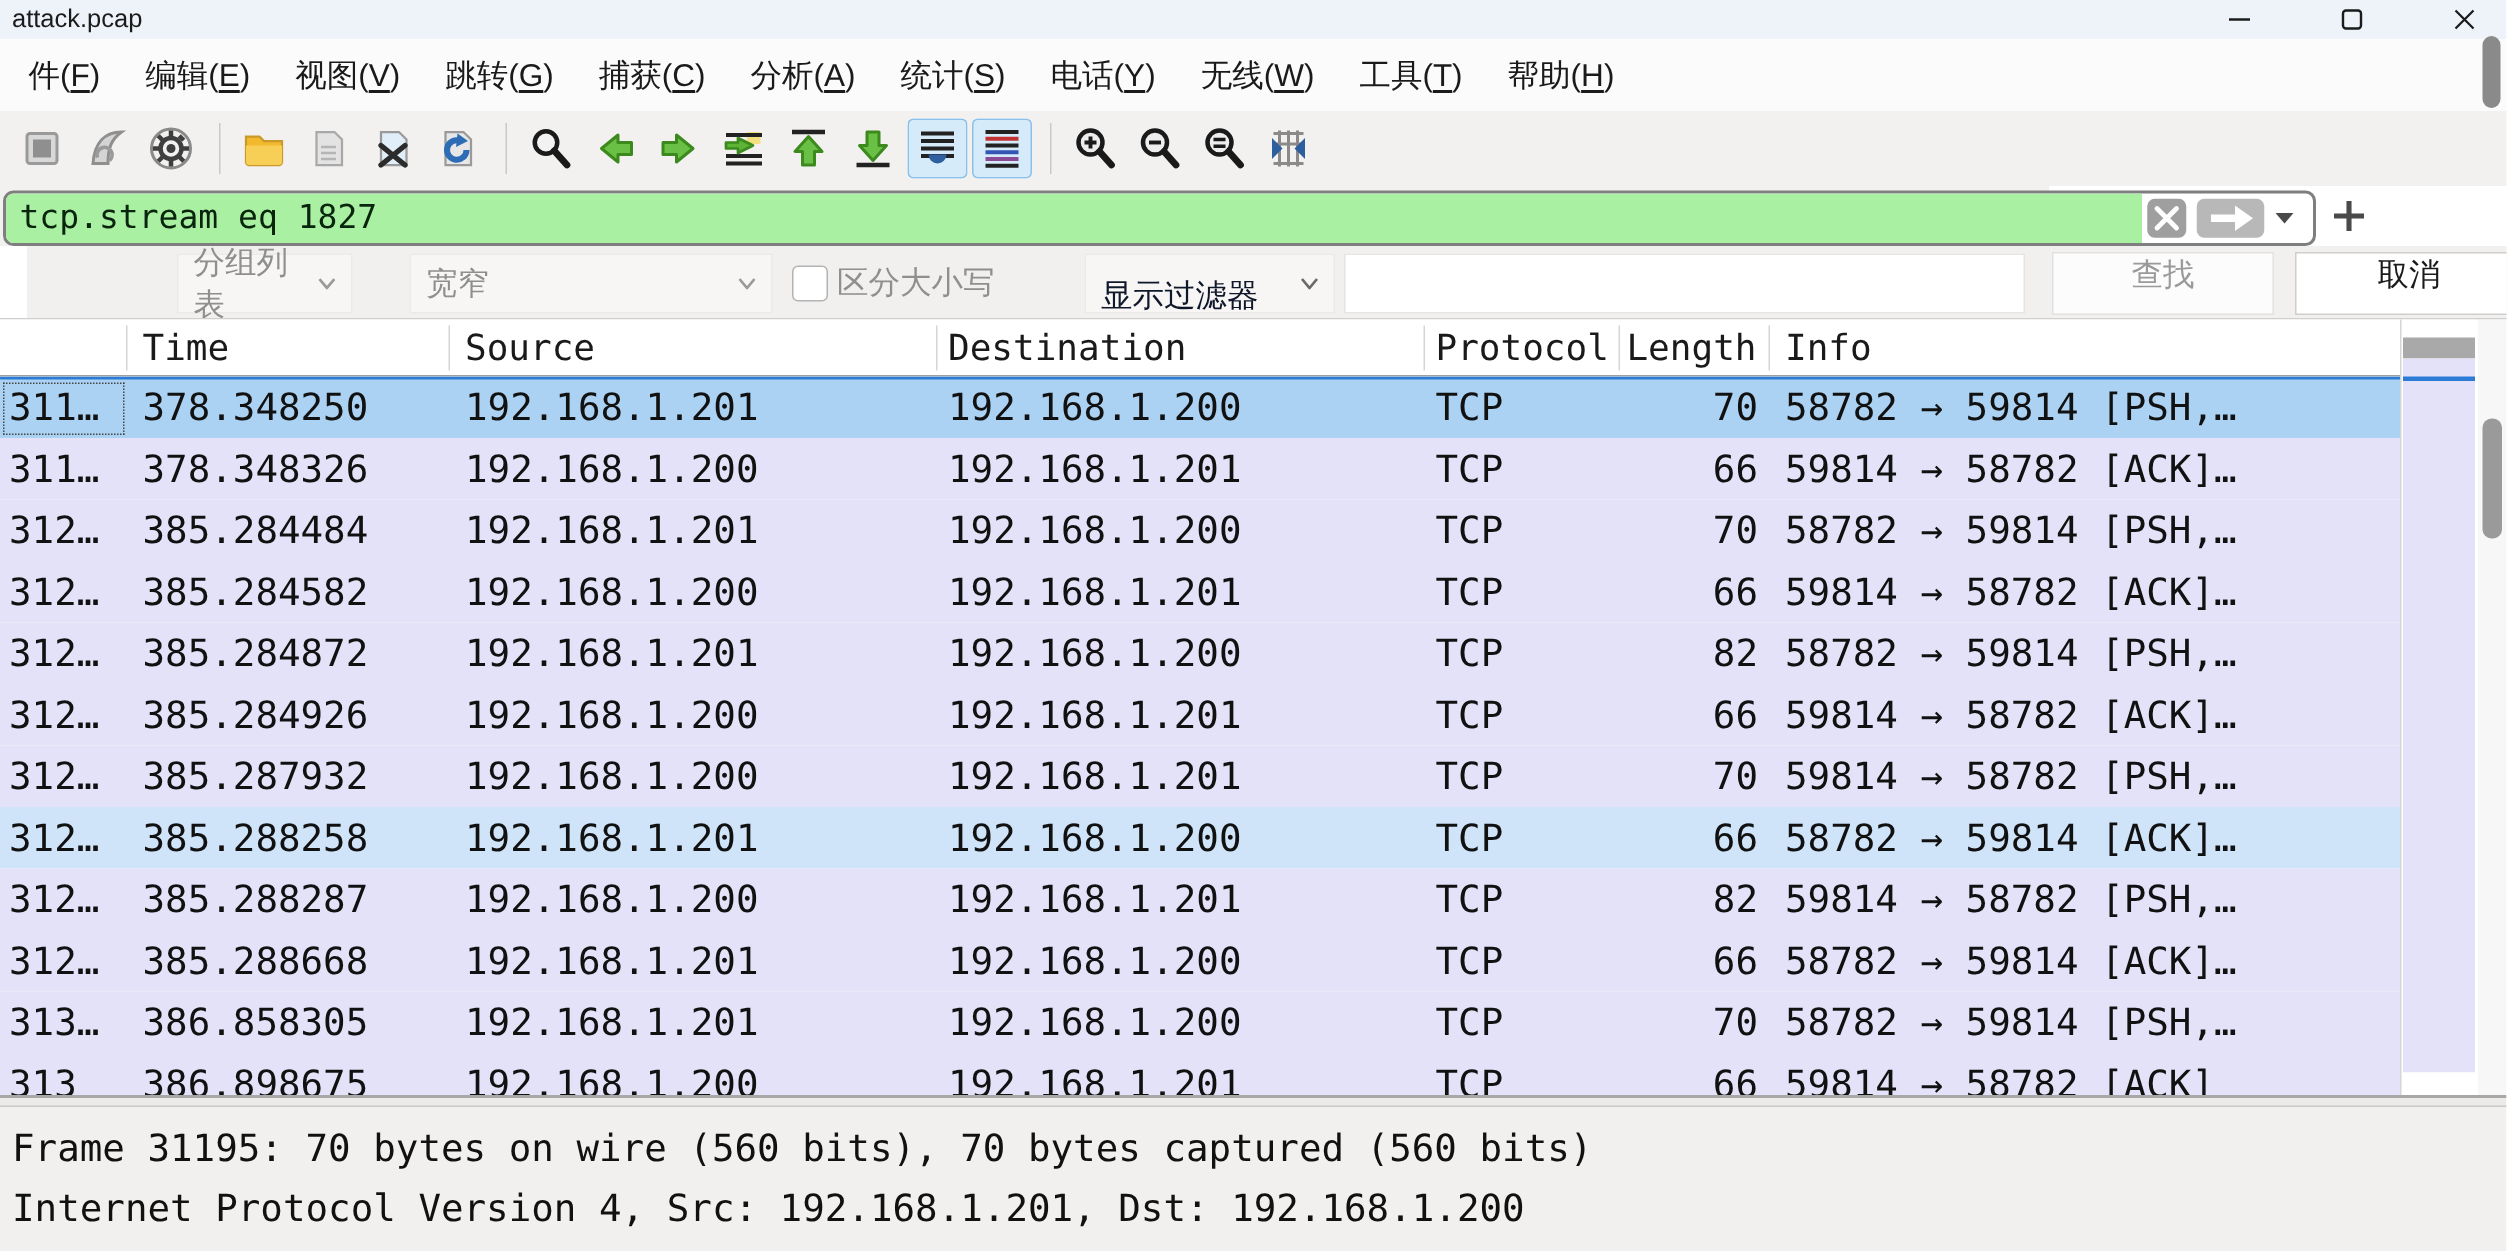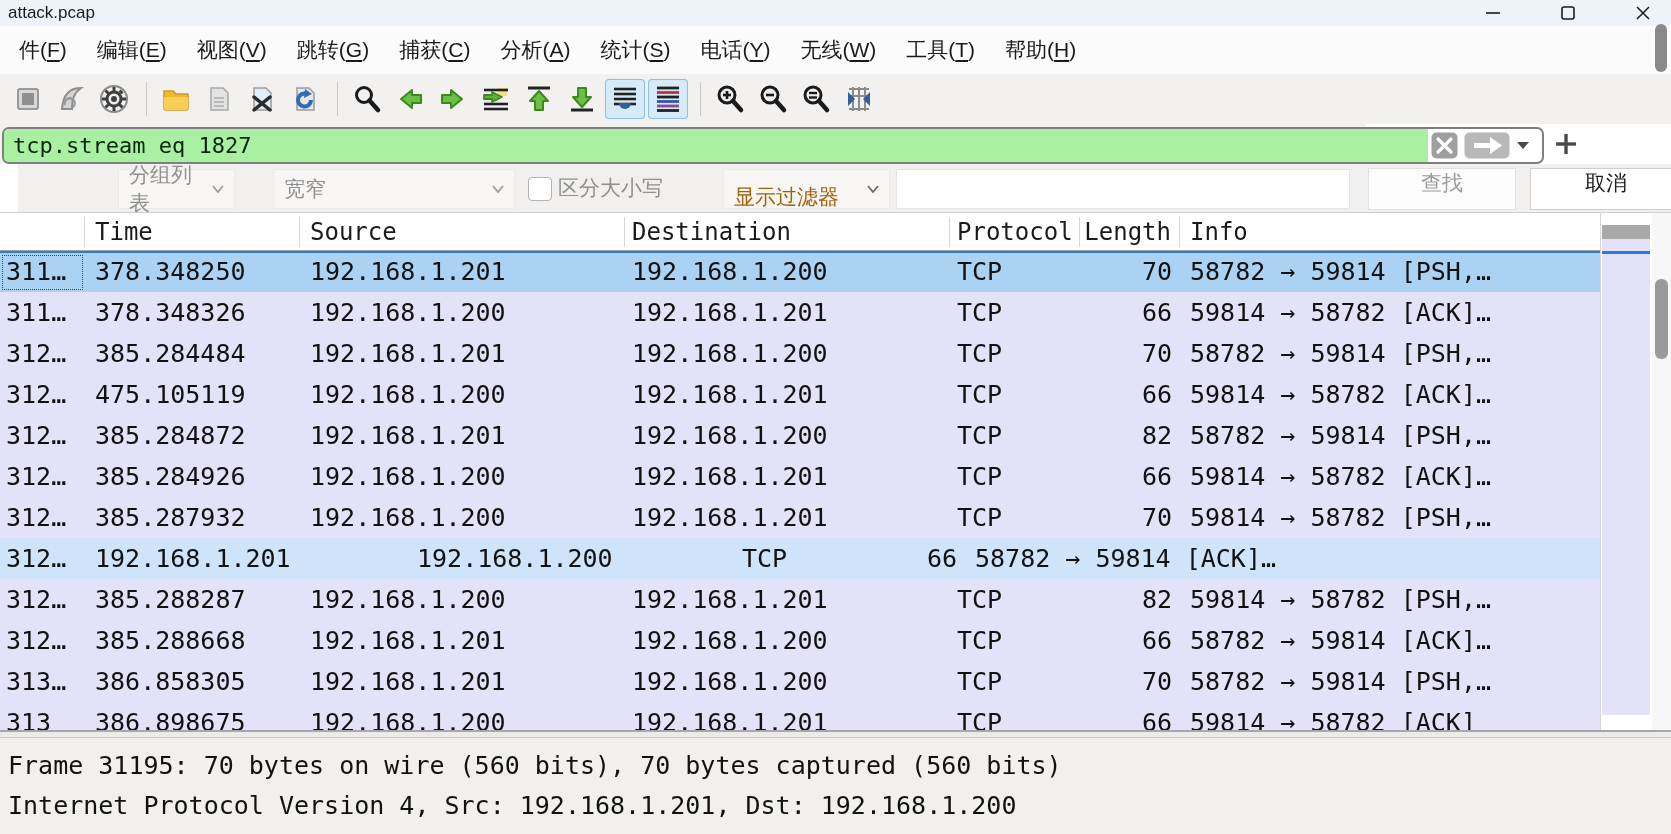--- a/index.html
+++ b/index.html
@@ -26,21 +26,21 @@
   .filter-field{position:absolute;left:2px;top:3px;width:1538px;height:33px;border:2px solid #7f7f7f;border-radius:7px;
                 background:#fff;display:flex;align-items:center;overflow:hidden;}
   .filter-input{flex:1;height:100%;background:var(--filter_valid);display:flex;align-items:center;
                 font-family:"DejaVu Sans Mono","Liberation Mono",monospace;font-size:22px;color:#09250d;padding-left:9px;}
   .filter-btn{margin:0 3px;flex:0 0 auto;display:flex;align-items:center;justify-content:center;}
   .plus-btn{position:absolute;left:1550px;top:5px;width:32px;height:30px;display:flex;align-items:center;justify-content:center;}
   
   .findbar{top:164px;left:18px;width:1671px;height:48px;background:#f1f0ee;border-bottom:1px solid #d6d5d3;}
   .combo{position:absolute;top:5px;height:38px;background:#f7f6f5;border:1px solid #eceae8;display:flex;
          align-items:center;justify-content:space-between;font-size:21px;padding:0 10px;}
-  .combo .gray{color:#8f8f8f;} .combo .dark{color:#a16207;margin-top:15px;}
+  .combo .gray{color:#8f8f8f;} .combo .dark{color:#0f172a;margin-top:15px;}
   .chk-box{position:absolute;top:13px;left:510px;width:22px;height:22px;background:#fff;border:1.5px solid #b3b3b3;border-radius:4px;}
   .chk-label{position:absolute;top:10px;left:540px;font-size:21px;color:#8f8f8f;}
   .find-input{position:absolute;top:5px;left:878px;width:452px;height:38px;background:#fff;border:1px solid #e5e4e2;}
   .bar-btn{position:absolute;top:4px;height:40px;display:flex;align-items:flex-start;justify-content:center;
            background:#fcfcfc;border:1px solid #e2e1df;font-size:21px;}
   
   .packetlist{top:212px;left:0;width:1671px;height:518px;background:#fff;border-top:1px solid #cfcfcf;}
   .pl-header{position:absolute;top:0;left:0;width:1600px;height:37px;display:flex;
              font-family:"DejaVu Sans Mono","Liberation Mono",monospace;font-size:24px;color:#1a1a1a;
              border-bottom:1px solid #a0a0a0;background:#fff;align-items:center;}
@@ -385,21 +385,21 @@
         <div class="cell c-time">385.284484</div>
         <div class="cell c-src">192.168.1.201</div>
         <div class="cell c-dst">192.168.1.200</div>
         <div class="cell c-proto">TCP</div>
         <div class="cell c-len">70</div>
         <div class="cell c-info">58782 → 59814 [PSH,…</div>
       </div>
 
       <div class="row">
         <div class="cell c-no">312…</div>
-        <div class="cell c-time">475.105119</div>
+        <div class="cell c-time">385.284582</div>
         <div class="cell c-src">192.168.1.200</div>
         <div class="cell c-dst">192.168.1.201</div>
         <div class="cell c-proto">TCP</div>
         <div class="cell c-len">66</div>
         <div class="cell c-info">59814 → 58782 [ACK]…</div>
       </div>
 
       <div class="row">
         <div class="cell c-no">312…</div>
         <div class="cell c-time">385.284872</div>
@@ -425,20 +425,21 @@
         <div class="cell c-time">385.287932</div>
         <div class="cell c-src">192.168.1.200</div>
         <div class="cell c-dst">192.168.1.201</div>
         <div class="cell c-proto">TCP</div>
         <div class="cell c-len">70</div>
         <div class="cell c-info">59814 → 58782 [PSH,…</div>
       </div>
 
       <div class="row related">
         <div class="cell c-no">312…</div>
+        <div class="cell c-time">385.288258</div>
         <div class="cell c-src">192.168.1.201</div>
         <div class="cell c-dst">192.168.1.200</div>
         <div class="cell c-proto">TCP</div>
         <div class="cell c-len">66</div>
         <div class="cell c-info">58782 → 59814 [ACK]…</div>
       </div>
 
       <div class="row">
         <div class="cell c-no">312…</div>
         <div class="cell c-time">385.288287</div>

